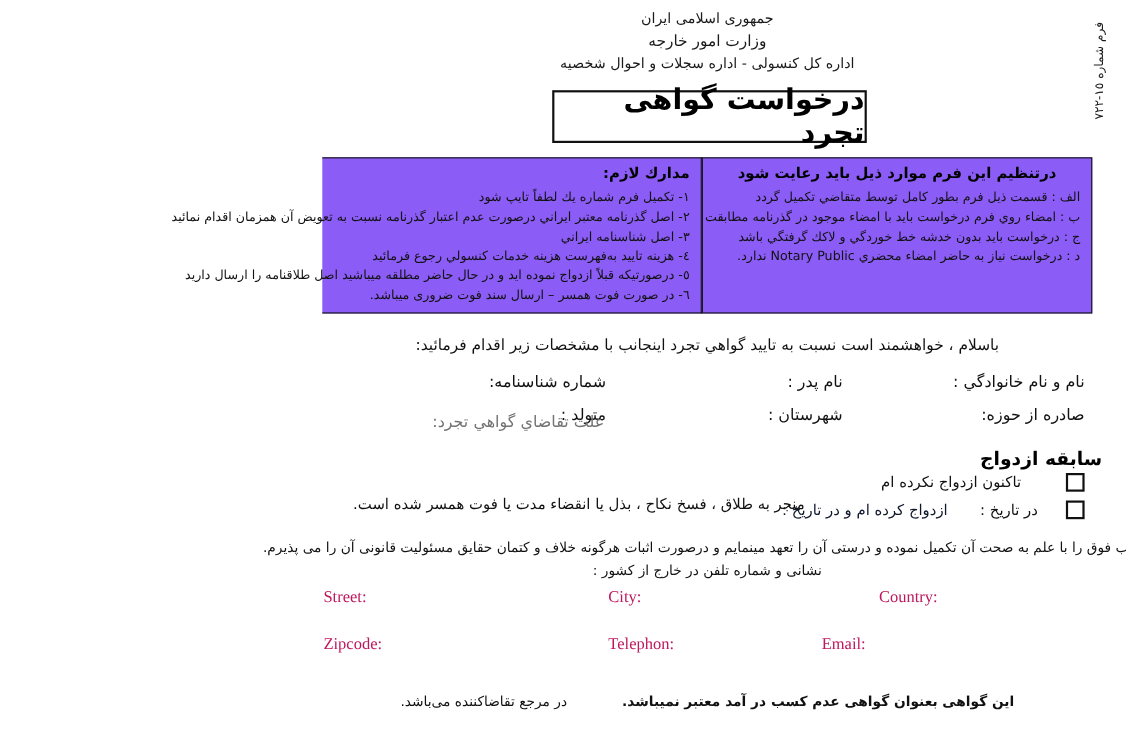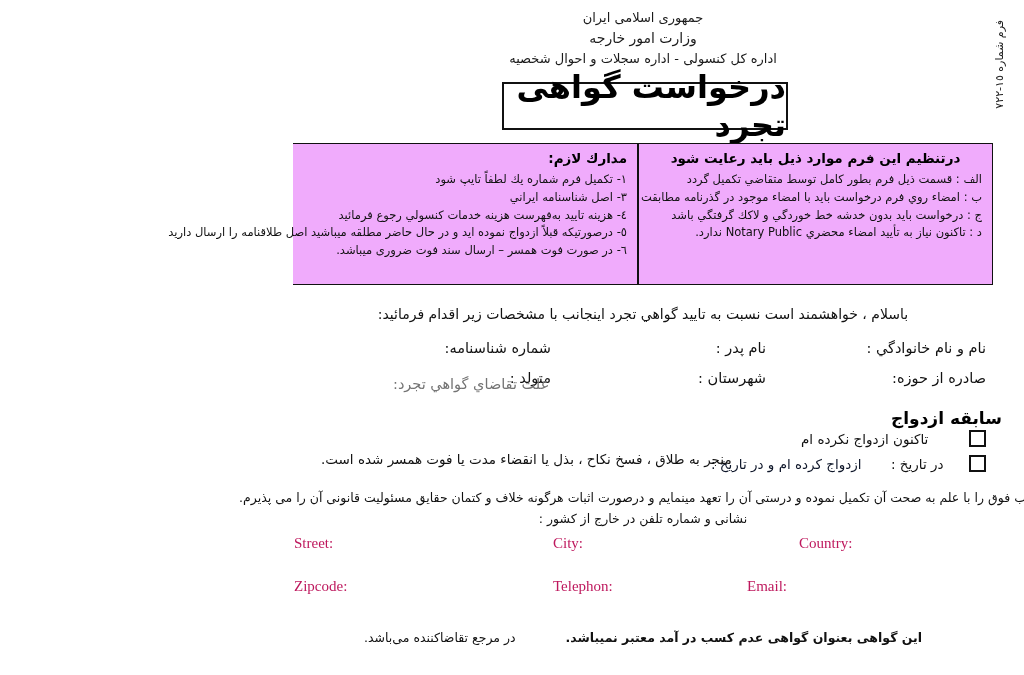--- a/index.html
+++ b/index.html
@@ -56,41 +56,41 @@
     left: 371px;
     width: 282px;
     height: 44px;
     border: 2px solid #111;
     display: flex;
     align-items: center;
     justify-content: center;
     background: #fff;
   }
   .title-box span {
-    font-size: 32px;
+    font-size: 26px;
     font-weight: bold;
     color: #000;
     letter-spacing: 0px;
   }
 
   
   .boxes {
     position: absolute;
     top: 143px;
     left: 162px;
     width: 700px;
     height: 142px;
     display: flex;
     flex-direction: row;
   }
   .box {
     border: 1.5px solid #111;
     box-sizing: border-box;
     padding: 6px 10px 4px 10px;
-    background: #f0abfc;
+    background: #8b5cf6;
   }
   .box-right { width: 345px; border-left: none; }
   .box-left  { width: 355px; }
   .box-title {
     font-size: 13.5px;
     font-weight: bold;
     margin-bottom: 5px;
     color: #000;
   }
   .box-title.center { text-align: center; }
@@ -268,28 +268,29 @@
   </div>
 
   <div class="boxes">
 
     <div class="box box-left">
       <div class="box-title center">درتنظيم اين فرم موارد ذيل بايد رعايت شود</div>
       <ul>
         <li>الف : قسمت ذيل فرم بطور كامل توسط متقاضي تكميل گردد</li>
         <li>ب : امضاء روي فرم درخواست بايد با امضاء موجود در گذرنامه مطابقت داشته باشد</li>
         <li>ج : درخواست بايد بدون خدشه خط خوردگي و لاكك گرفتگي باشد</li>
-        <li>د : تاکنون نياز به تأييد امضاء محضري Notary Public ندارد.</li>
+        <li>د : درخواست نياز به حاضر امضاء محضري Notary Public ندارد.</li>
       </ul>
     </div>
 
     <div class="box box-right">
       <div class="box-title">مدارك لازم:</div>
       <ul>
         <li>١- تكميل فرم شماره يك لطفاً تايپ شود</li>
+        <li>٢- اصل گذرنامه معتبر ايراني درصورت عدم اعتبار گذرنامه نسبت به تعويض آن همزمان اقدام نمائيد</li>
         <li>٣- اصل شناسنامه ايراني</li>
         <li>٤- هزينه تاييد به‌فهرست هزينه خدمات كنسولي رجوع فرمائيد</li>
         <li>٥- درصورتيكه قبلاً ازدواج نموده ايد و در حال حاضر مطلقه ميباشيد اصل طلاقنامه را ارسال داريد</li>
         <li>٦-   در صورت فوت همسر – ارسال سند فوت ضروری ميباشد.</li>
       </ul>
     </div>
 
   </div>
 
   <div class="intro">باسلام ،  خواهشمند است نسبت به تاييد گواهي تجرد اينجانب با مشخصات زير اقدام فرمائيد:</div>

